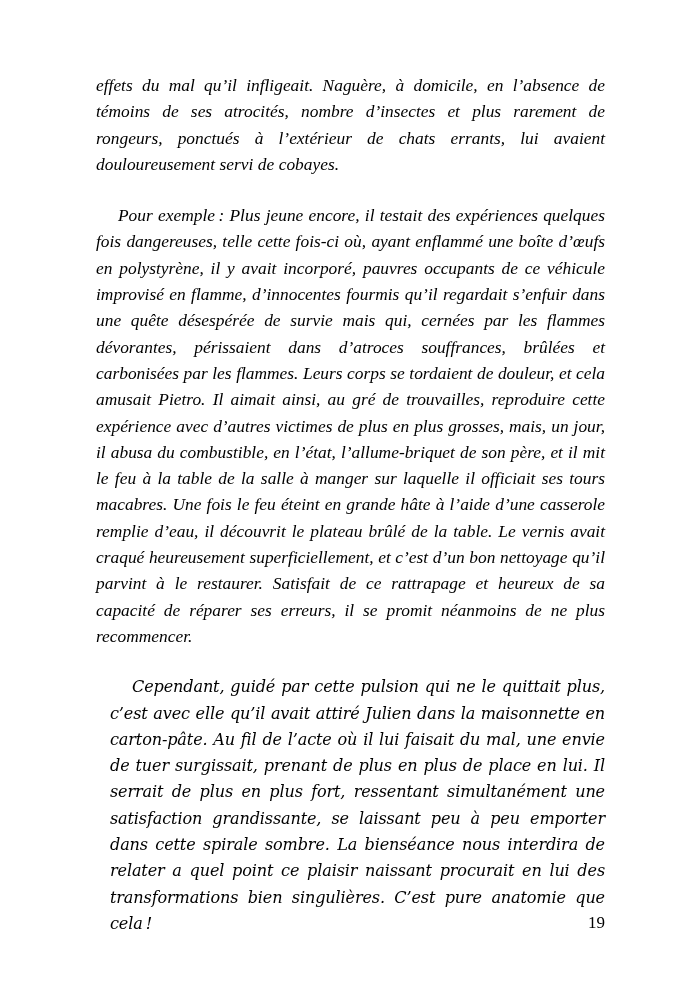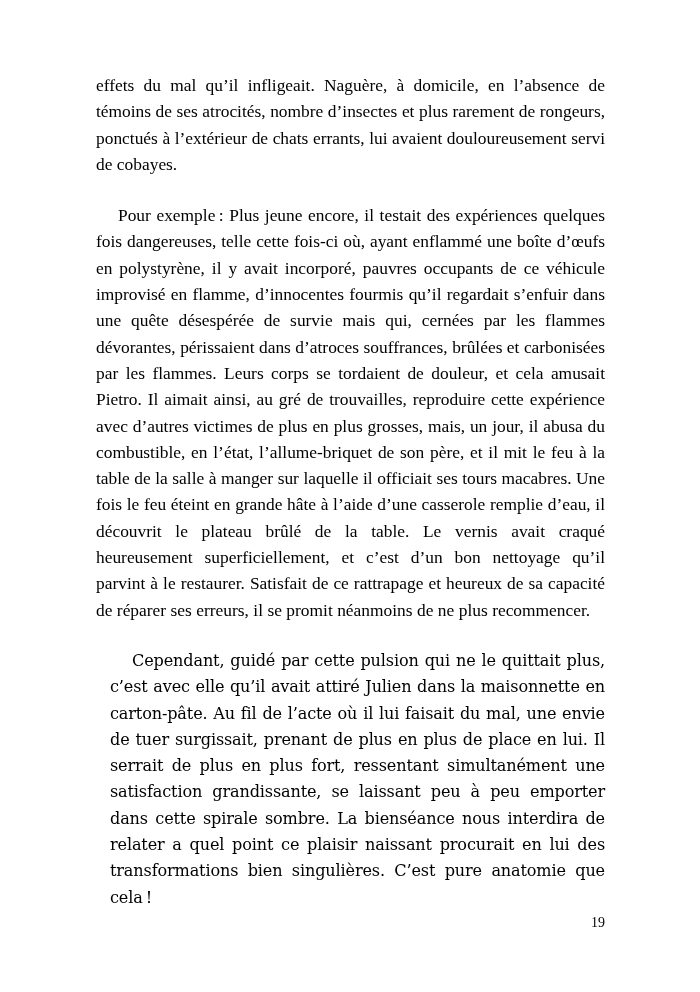--- a/index.html
+++ b/index.html
@@ -37,20 +37,21 @@
   p.para {
     margin: 0;
     padding: 0;
     text-align: justify;
     text-justify: inter-word;
     font-size: 17.4px;
     line-height: 26.3px;
     text-indent: 22px;
     hyphens: none;
     word-spacing: 0.1px;
+    font-style: italic;
   }
 
   p.para.first {
     text-indent: 0;
   }
 
   p.para + p.para {
     margin-top: 25px;
   }
 
@@ -62,21 +63,21 @@
     letter-spacing: -0.15px;
     margin-left: 14px;
   }
 
   .page-number {
     position: absolute;
     right: 95px;
     top: 912px;
     width: 40px;
     text-align: right;
-    font-size: 14px;
+    font-size: 17px;
     line-height: 22px;
     font-family: "Liberation Serif", "DejaVu Serif", serif;
   }
 </style>
 </head>
 <body>
 
 <div class="page">
 
   <div class="text-block">

